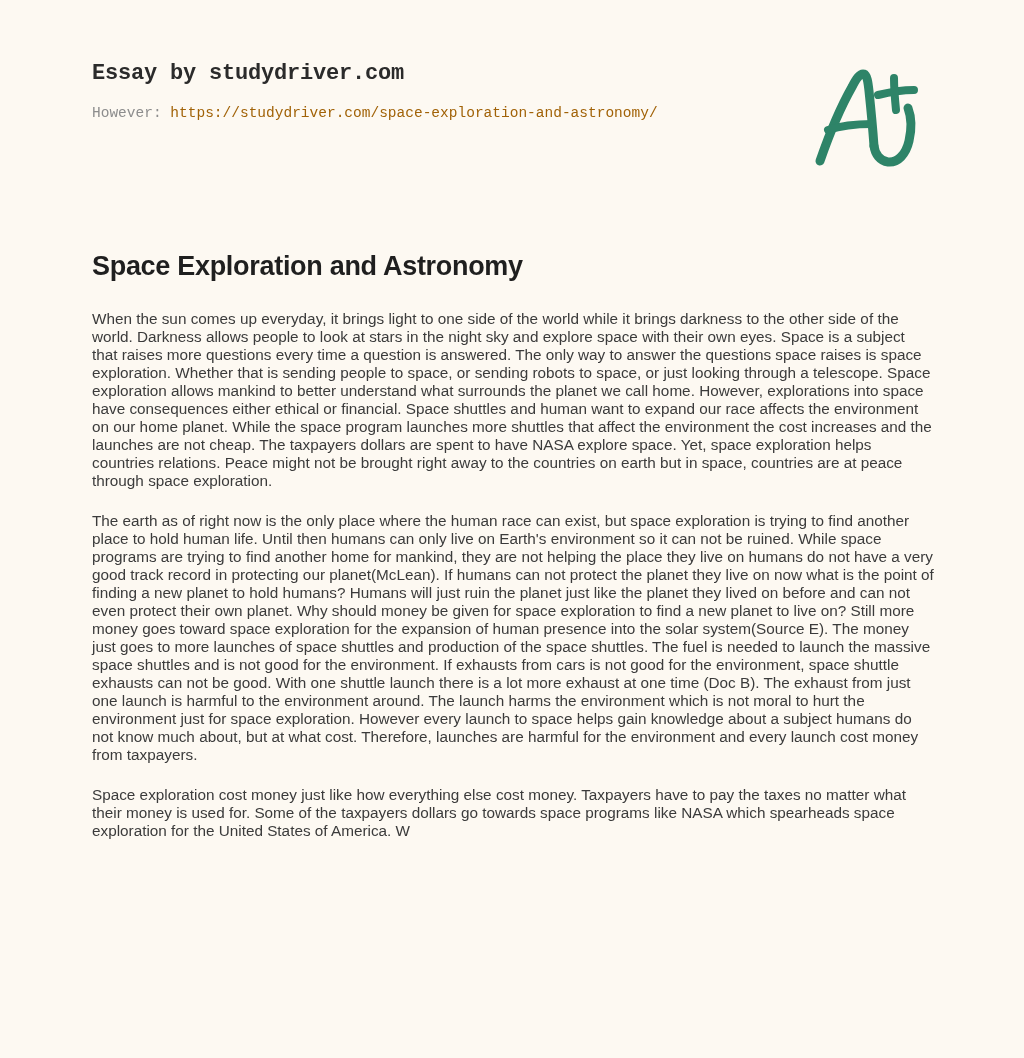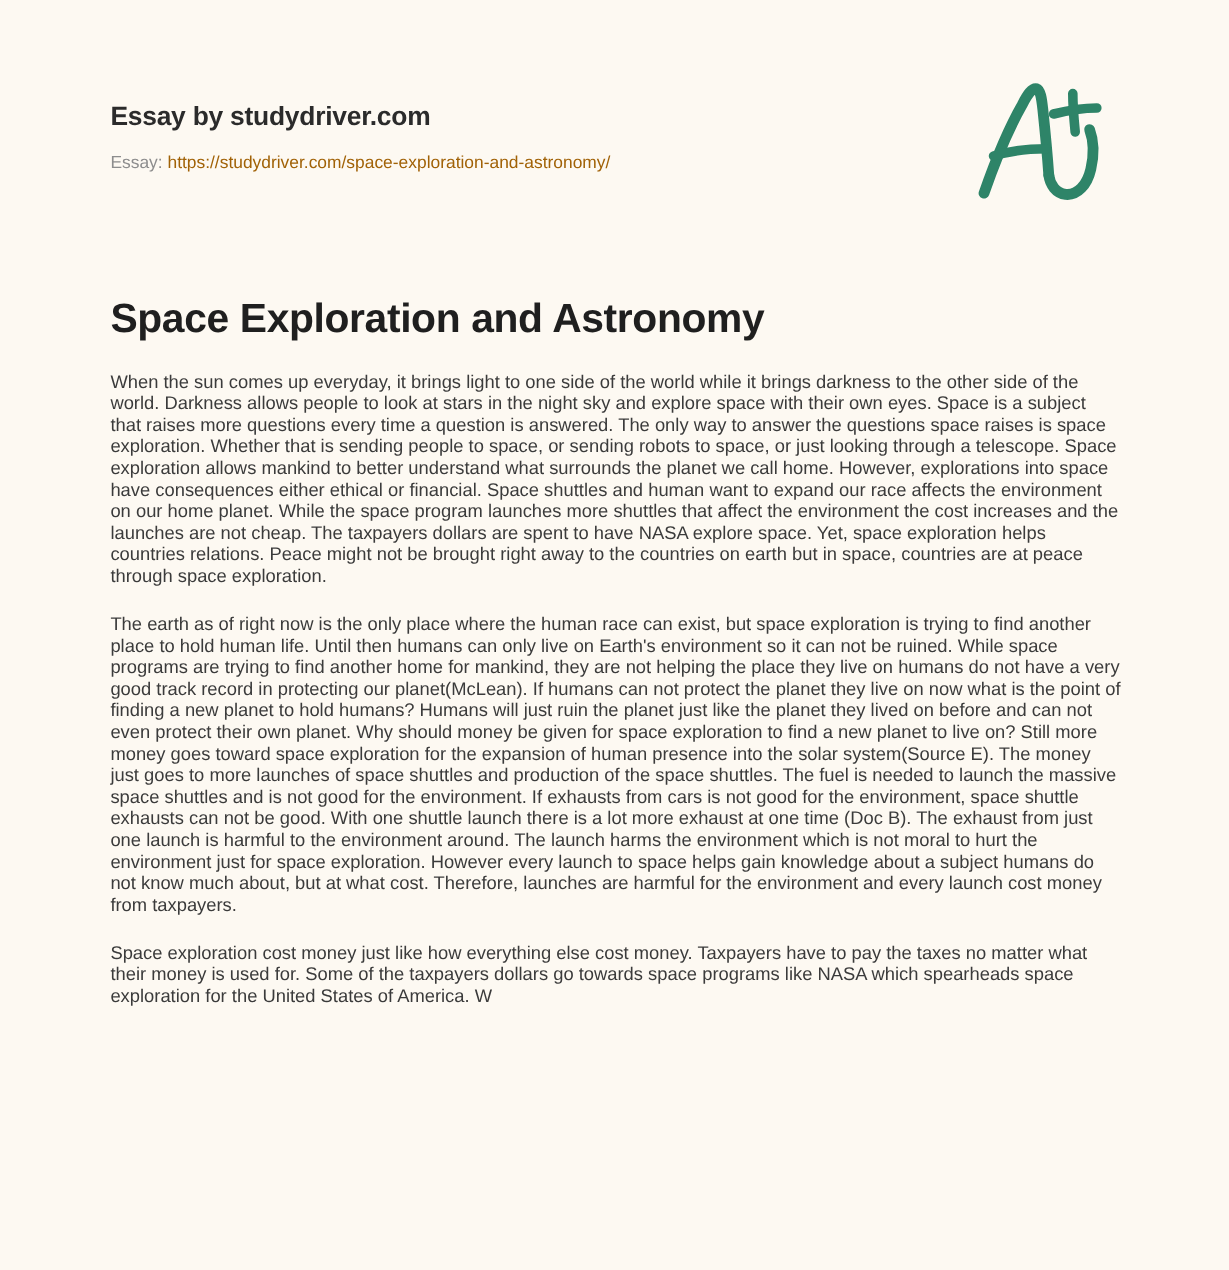--- a/index.html
+++ b/index.html
@@ -20,22 +20,23 @@
     position: relative;
     width: 1024px;
     height: 1058px;
     box-sizing: border-box;
   }
 
   
   .masthead {
     position: absolute;
     left: 92px;
-    top: 82px;
+    top: 59px;
     width: 840px;
+    font-family: Liberation Mono, monospace;
   }
 
   .masthead-title {
     font-size: 22px;
     font-weight: bold;
     color: #2b2b2b;
     letter-spacing: -0.2px;
     line-height: 30px;
     margin: 0;
   }
@@ -74,21 +75,21 @@
   
   .article {
     position: absolute;
     left: 92px;
     top: 248px;
     width: 842px;
   }
 
   .article-title {
     margin: 0;
-    font-size: 34px;
+    font-size: 27px;
     font-weight: bold;
     color: #1f1f1f;
     line-height: 36px;
     letter-spacing: -0.3px;
   }
 
   .article-body {
     margin-top: 26px;
   }
 
@@ -105,21 +106,21 @@
   }
 </style>
 </head>
 <body>
 
 <div class="page">
 
   <div class="masthead">
     <div class="masthead-title">Essay by studydriver.com</div>
     <div class="source-line">
-      <span class="source-label">Essay:</span>
+      <span class="source-label">However:</span>
       <a class="source-url" href="#">https://studydriver.com/space-exploration-and-astronomy/</a>
     </div>
   </div>
 
   <div class="logo">
     <svg viewBox="0 0 118 108" xmlns="http://www.w3.org/2000/svg">
       <g fill="none" stroke="#2e8468" stroke-linecap="round" stroke-linejoin="round">
 
         <path d="M14 99 C 22 76, 34 46, 46 25 C 50 17, 54 11, 58 12 C 61 13, 62 20, 63 29 C 65 48, 67 70, 68 84" stroke-width="9"></path>
 

